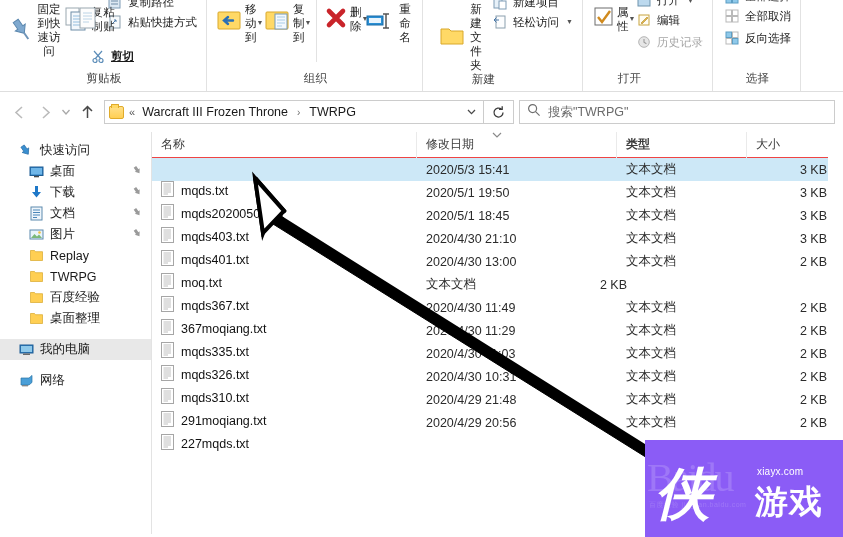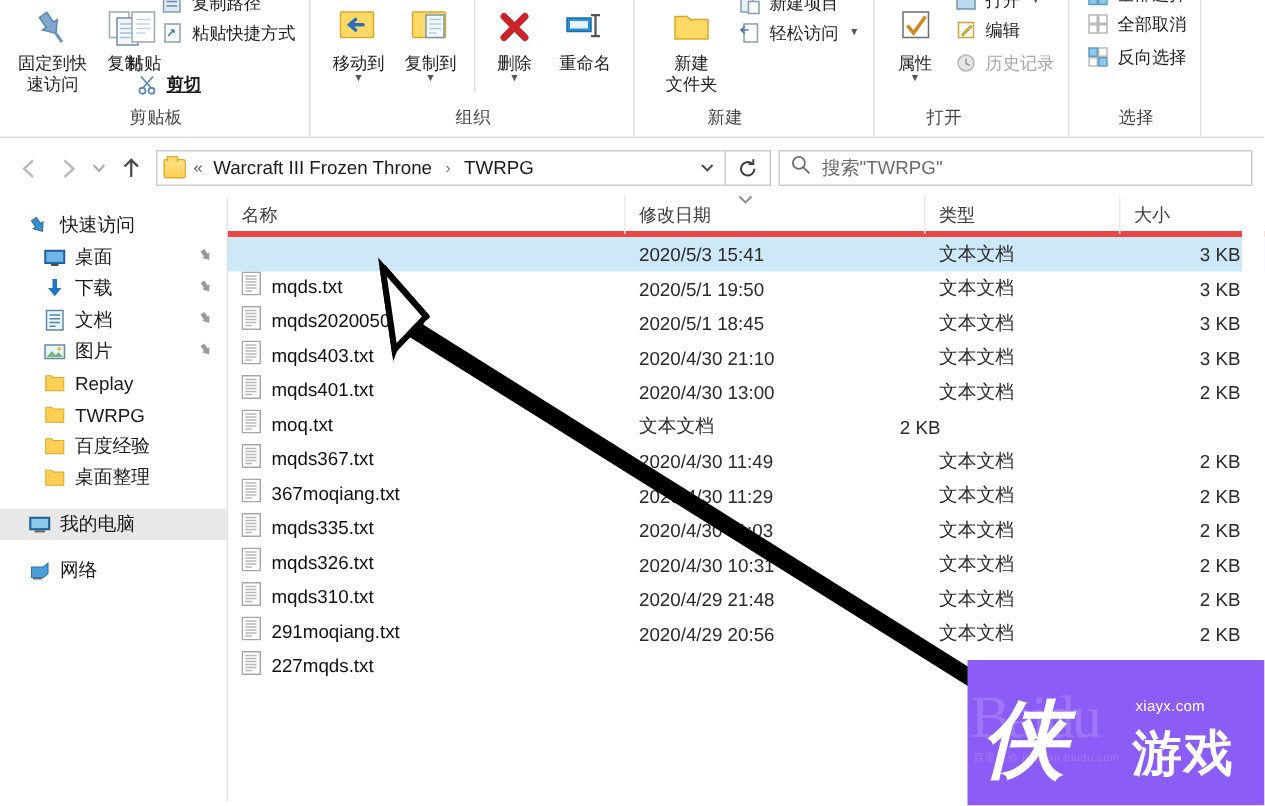--- a/index.html
+++ b/index.html
@@ -33,21 +33,21 @@
     height: 100%;
   }
   .rgroup:last-child { border-right: 1px solid #e2e2e2; }
   .rgroup-body { display: flex; align-items: flex-start; flex: 1; padding-top: 0; }
   .rgroup-label {
     font-size: 11.5px; color: #444; text-align: center;
     padding-bottom: 5px; letter-spacing: .3px;
   }
   .bigbtn {
     width: 56px;
-    display: flex; flex-direction: column; align-items: center;
+    display: flex; align-items: center;
     padding-top: 2px;
     font-size: 11.5px; color: #1d1d1d; text-align: center; line-height: 14px;
   }
   .bigbtn.w48 { width: 48px; }
   .bigbtn.w42 { width: 42px; }
   .bigico { height: 34px; display: flex; align-items: center; justify-content: center; }
   .caret { font-size: 7px; color: #555; line-height: 6px; margin-top: 0px; }
   .smallcol { display: flex; flex-direction: column; padding-top: 0px; }
   .smallbtn {
     display: flex; align-items: center; gap: 5px;
@@ -116,27 +116,27 @@
   .sbitem.indent { padding-left: 28px; }
   .sbitem.sel { background: #e8e8e8; padding-left: 18px; }
   .sbitem .pin { position:absolute; right: 8px; color:#8d8d8d; font-size: 10px; }
   .sbgap { height: 10px; }
   .sbico { width: 16px; height: 16px; display:flex; align-items:center; justify-content:center; flex: 0 0 16px;}
 
   
   .filepane { flex: 1; position: relative; background:#fff; }
   .hdrrow {
     display: flex; height: 26px; align-items: center;
-    border-bottom: 4px solid #ef4444; font-size: 12px; color: #3b3b3b;
+    border-bottom: 1px solid #ef4444; font-size: 12px; color: #3b3b3b;
   }
   .hcell { position: relative; padding-left: 9px; height: 26px; display:flex; align-items:center;
            border-right: 1px solid #eaeaea; }
   .hcell.name { width: 265px; }
   .hcell.date { width: 200px; }
-  .hcell.type { width: 130px; }
+  .hcell.type { width: 130px; font-weight: bold; }
   .hcell.size { width: 90px; border-right: none; }
   .sortmark { position:absolute; left: 74px; top: -1px; color:#7a7a7a; font-size: 9px; }
 
   .frow { display: flex; height: 23px; align-items: center; font-size: 12.5px; }
   .frow.sel { background: #cde8f7; }
   .fname { width: 265px; display:flex; align-items:center; gap: 7px; padding-left: 9px; color:#111;margin-top:42px; }
   .fdate { width: 200px; padding-left: 9px; color:#2b2b2b; }
   .ftype { width: 130px; padding-left: 9px; color:#2b2b2b; }
   .fsize { width: 90px; padding-right: 10px; color:#2b2b2b; text-align: right; }
 

